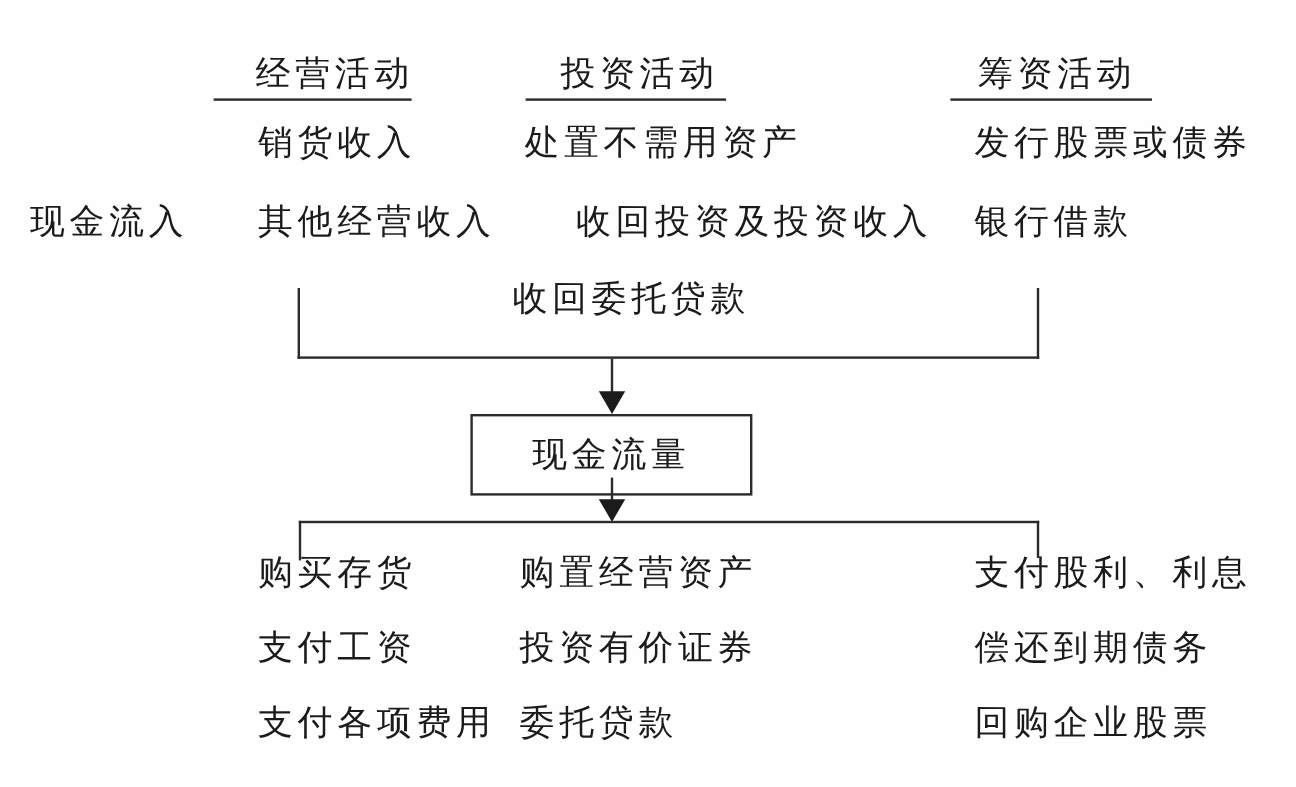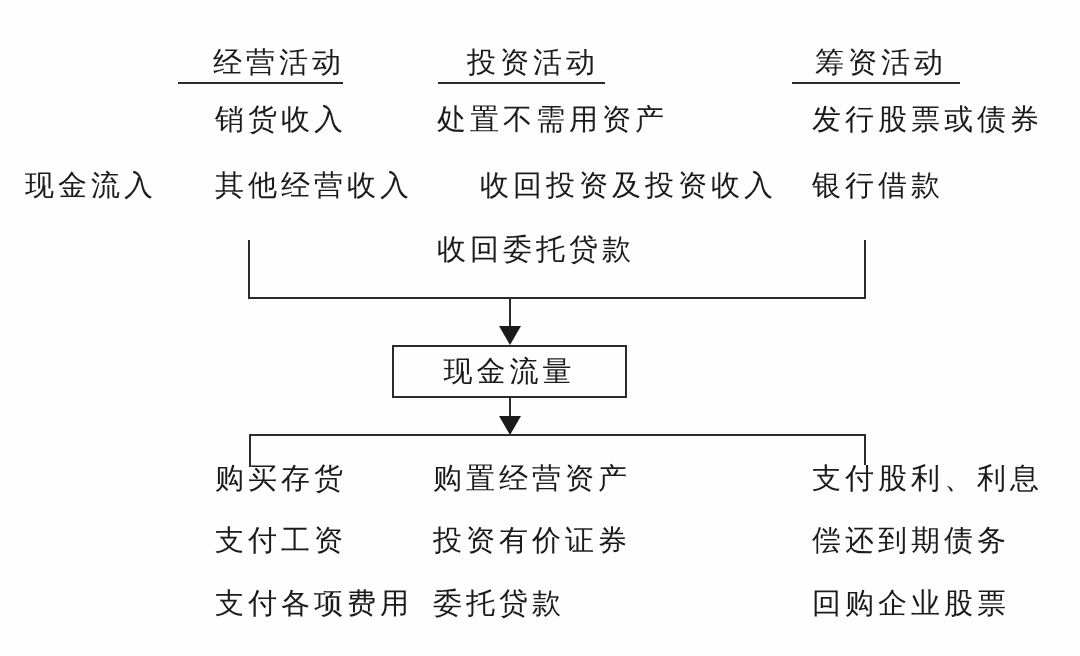--- a/index.html
+++ b/index.html
@@ -48,21 +48,21 @@
     height: 0;
     border-left: 11px solid transparent;
     border-right: 11px solid transparent;
     border-top: 19px solid #1b1b1b;
   }
   .flowbox {
     position: absolute;
     left: 392px;
     top: 345px;
     width: 235px;
-    height: 53px;
+    height: 68px;
     border: 2px solid #2b2b2b;
     background: #fefefe;
     box-sizing: border-box;
     display: flex;
     align-items: center;
     justify-content: center;
   }
   .flowbox .boxlabel {
     font-size: 29px;
     letter-spacing: 4px;
@@ -78,21 +78,21 @@
 
   <span class="txt hdr" style="left:213px; top:46px;">经营活动</span>
   <div class="rule" style="left:178px; top:82px; width:165px;"></div>
   <span class="txt" style="left:215px; top:169px;">其他经营收入</span>
   <span class="txt" style="left:215px; top:103px;">销货收入</span>
 
   <span class="txt hdr" style="left:467px; top:46px;">投资活动</span>
   <div class="rule" style="left:438px; top:82px; width:167px;"></div>
   <span class="txt" style="left:437px; top:103px;">处置不需用资产</span>
   <span class="txt" style="left:437px; top:169px;margin-left:43px;">收回投资及投资收入</span>
-  <span class="txt" style="left:437px; top:233px;">收回委托贷款</span>
+  <span class="txt" style="left:427px; top:233px;">收回委托贷款</span>
 
   <span class="txt hdr" style="left:815px; top:46px;">筹资活动</span>
   <div class="rule" style="left:792px; top:82px; width:168px;"></div>
   <span class="txt" style="left:812px; top:103px;">发行股票或债券</span>
   <span class="txt" style="left:812px; top:169px;">银行借款</span>
 
   <div class="vline" style="left:248px; top:240px; height:59px;"></div>
   <div class="vline" style="left:864px; top:240px; height:59px;"></div>
   <div class="hline" style="left:248px; top:297px; width:618px;"></div>
   <div class="vline" style="left:509px; top:299px; height:29px;"></div>

